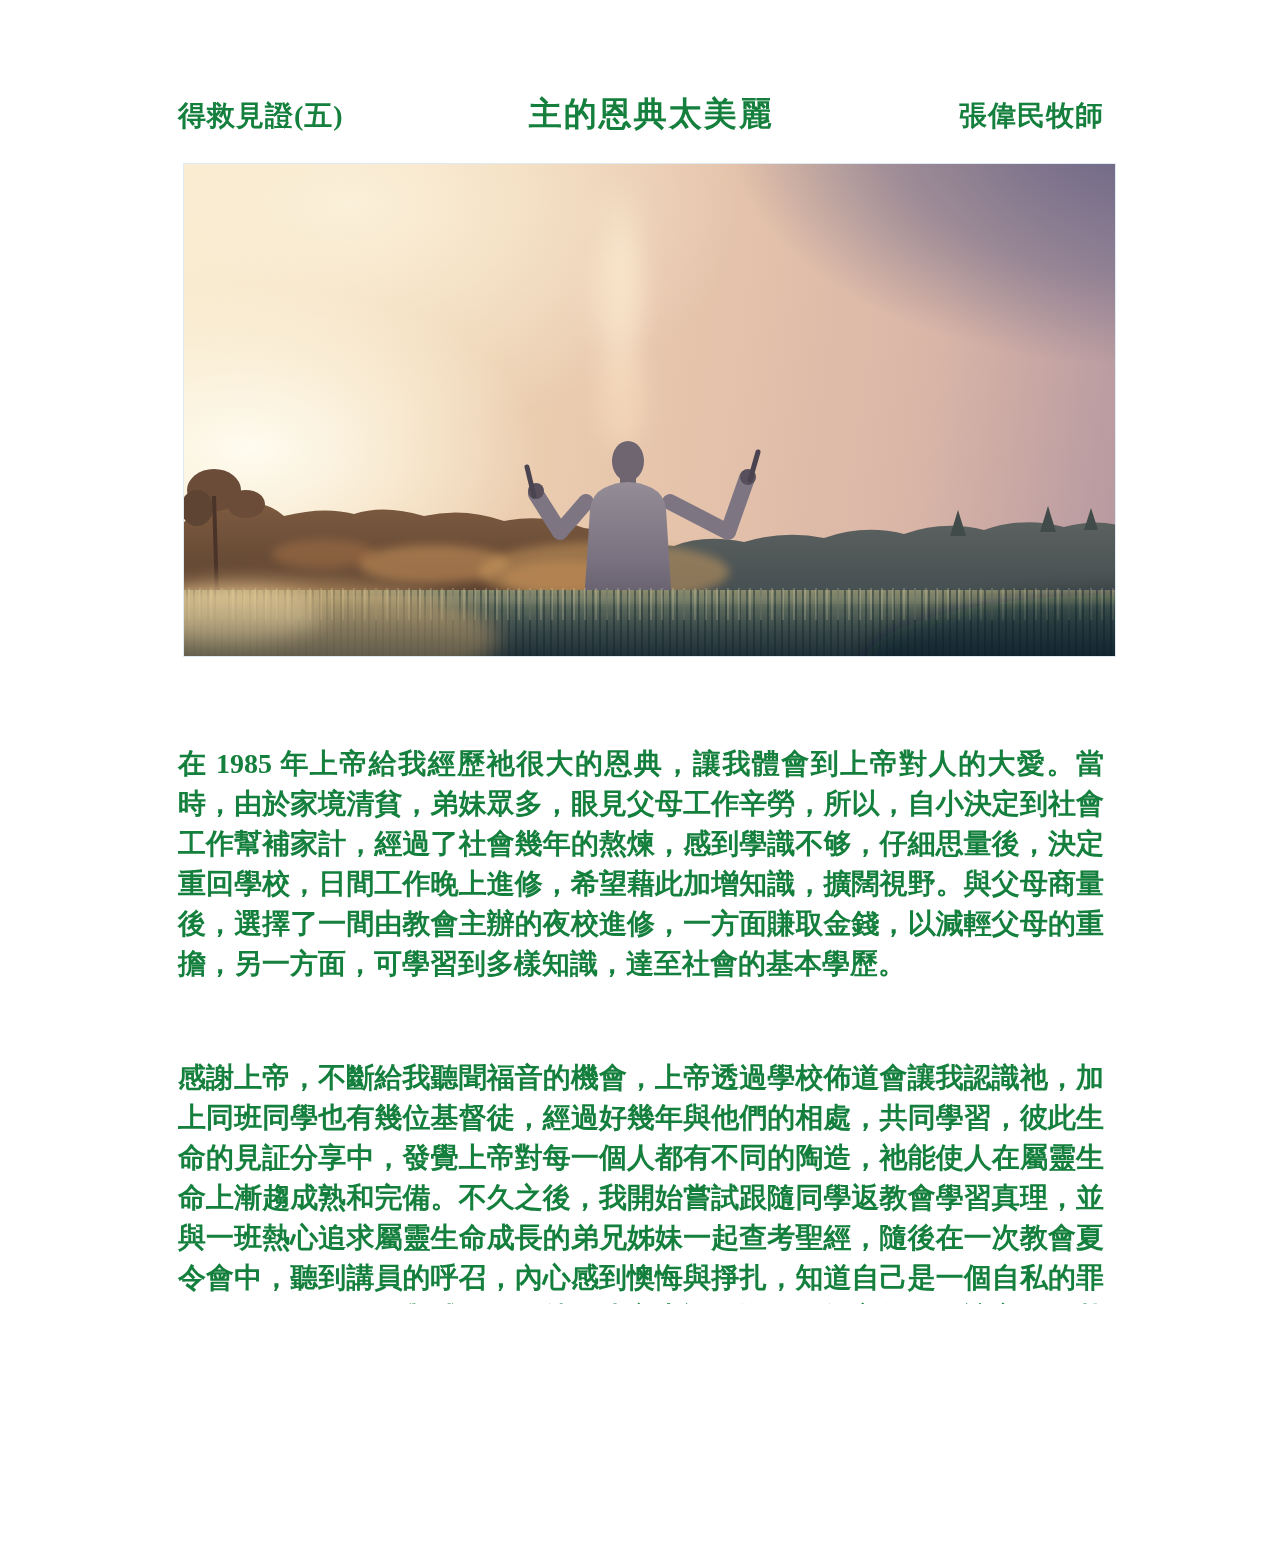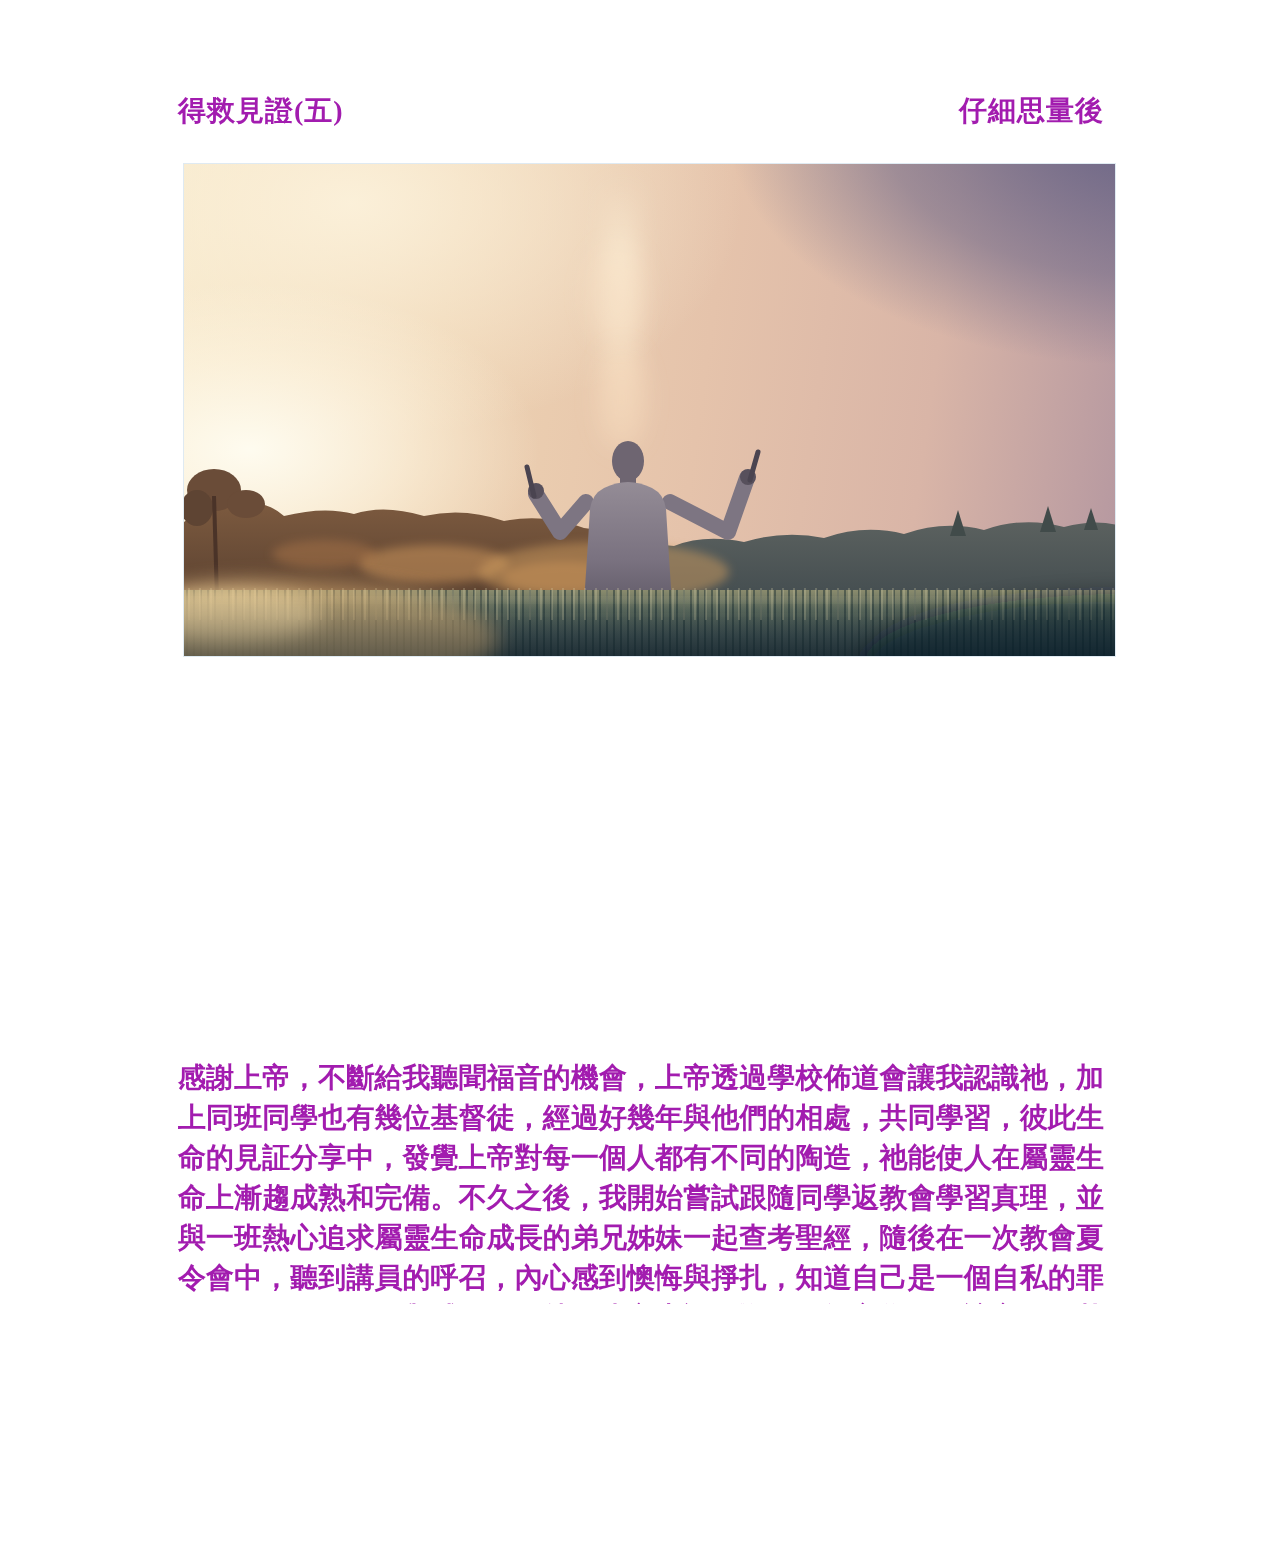--- a/index.html
+++ b/index.html
@@ -1,18 +1,18 @@
 <!DOCTYPE html>
 <html><head>
 <meta charset="utf-8">
 <style>
   html,body{margin:0;padding:0;background:#ffffff;}
   .page{
     position:relative;width:1280px;height:1304px;background:#ffffff;overflow:hidden;
-    font-family:"Liberation Serif","DejaVu Serif",serif;color:#a21caf;
+    font-family:"Liberation Serif","DejaVu Serif",serif;color:#15803d;
   }
   .doc-header{
     position:absolute;left:178px;top:92px;width:926px;
     display:flex;justify-content:space-between;align-items:baseline;
     font-weight:700;
   }
   .doc-header .side{font-size:28px;letter-spacing:1px;}
   .doc-header .title{font-size:33px;letter-spacing:2px;}
   figure.photo{
     position:absolute;left:183px;top:163px;width:933px;height:494px;margin:0;
@@ -35,21 +35,22 @@
   .para-1{top:744px;}
   .para-2{top:1058px;}
 </style>
 </head>
 <body>
 
 <div class="page">
 
   <div class="doc-header">
     <span class="side">得救見證(五)</span>
-    <span class="side">仔細思量後</span>
+    <span class="title">主的恩典太美麗</span>
+    <span class="side">張偉民牧師</span>
   </div>
 
   <figure class="photo" aria-label="man standing in a grassy field at sunset with both arms raised">
     <div class="sky"></div>
     <svg viewBox="0 0 933 494" width="933" height="494" aria-hidden="true">
       <defs>
         <linearGradient id="manGrad" x1="0" y1="0" x2="0" y2="1">
           <stop offset="0" stop-color="#948c96"></stop>
           <stop offset="0.5" stop-color="#7a7280"></stop>
           <stop offset="1" stop-color="#524c59"></stop>
@@ -142,16 +143,17 @@
         <line x1="0" y1="434" x2="933" y2="438" stroke="#ece3b6" stroke-width="7" stroke-dasharray="2 8" opacity="0.55" filter="url(#soft)"></line>
         <line x1="0" y1="450" x2="933" y2="452" stroke="#d9d2a4" stroke-width="5" stroke-dasharray="2 13" opacity="0.3" filter="url(#soft)"></line>
         <ellipse cx="100" cy="476" rx="215" ry="58" fill="#edbd7d" opacity="0.55" filter="url(#soft2)"></ellipse>
         <ellipse cx="42" cy="452" rx="95" ry="28" fill="#f7dca6" opacity="0.6" filter="url(#soft2)"></ellipse>
         <rect x="0" y="430" width="933" height="64" fill="url(#vignette)"></rect>
         <ellipse cx="940" cy="500" rx="260" ry="70" fill="rgba(8,22,32,0.4)" filter="url(#soft2)"></ellipse>
       </g>
     </svg>
   </figure>
 
+  <p class="body-text para-1">在 1985 年上帝給我經歷祂很大的恩典，讓我體會到上帝對人的大愛。當時，由於家境清貧，弟妹眾多，眼見父母工作辛勞，所以，自小決定到社會工作幫補家計，經過了社會幾年的熬煉，感到學識不够，仔細思量後，決定重回學校，日間工作晚上進修，希望藉此加增知識，擴闊視野。與父母商量後，選擇了一間由教會主辦的夜校進修，一方面賺取金錢，以減輕父母的重擔，另一方面，可學習到多樣知識，達至社會的基本學歷。</p>
 
   <p class="body-text para-2">感謝上帝，不斷給我聽聞福音的機會，上帝透過學校佈道會讓我認識祂，加上同班同學也有幾位基督徒，經過好幾年與他們的相處，共同學習，彼此生命的見証分享中，發覺上帝對每一個人都有不同的陶造，祂能使人在屬靈生命上漸趨成熟和完備。不久之後，我開始嘗試跟隨同學返教會學習真理，並與一班熱心追求屬靈生命成長的弟兄姊妹一起查考聖經，隨後在一次教會夏令會中，聽到講員的呼召，內心感到懊悔與掙扎，知道自己是一個自私的罪人，在聖靈的催促與感動下，就堅決立志認罪悔改，歸主為聖，讓主耶穌基督成為我個人的救主，藉祂的寶血洗淨我一切的罪孽，求父上帝寬恕我一切的過犯。在立志信主後的一剎那，內心泛起一種如釋重負的感覺，感謝上帝的恩典與憐憫，在 1986 年 8 月 10 日接受浸禮，歸入基督之名下，成為祂的兒女。</p>
 
 </div>
 
 </body></html>

